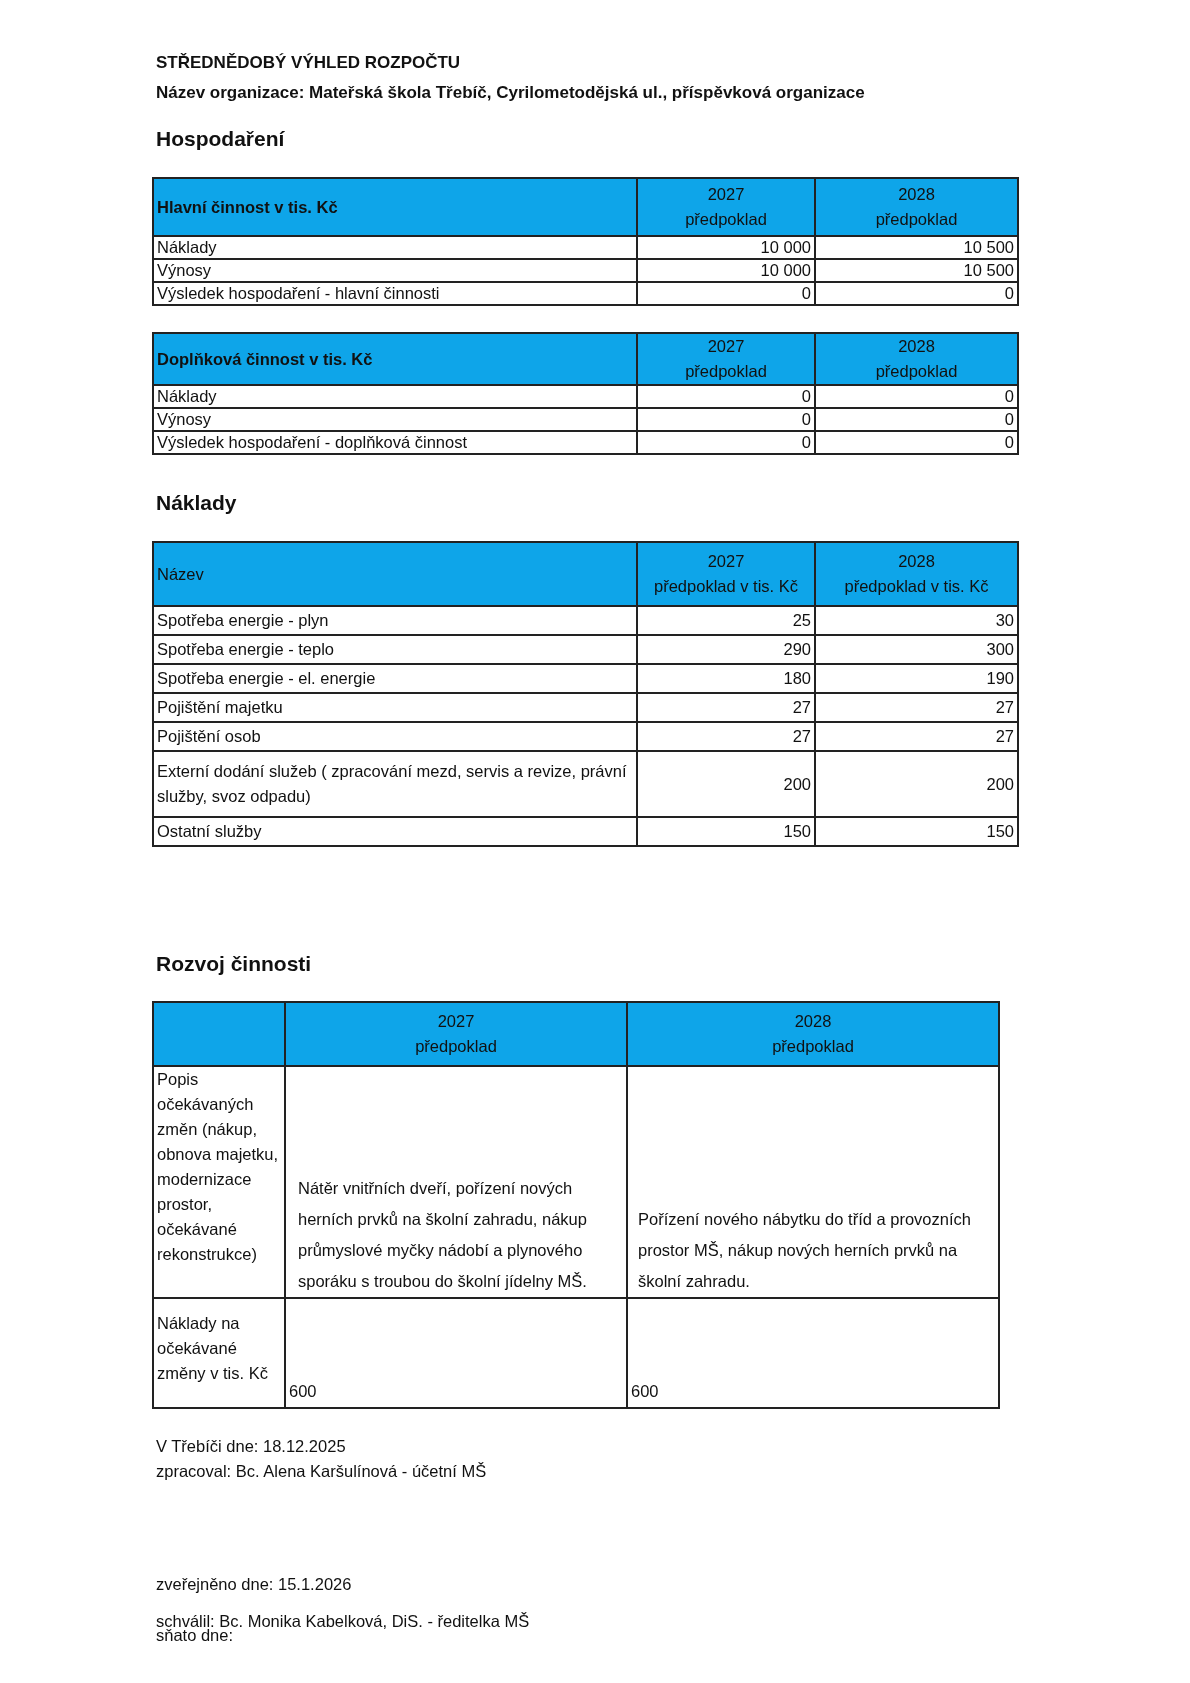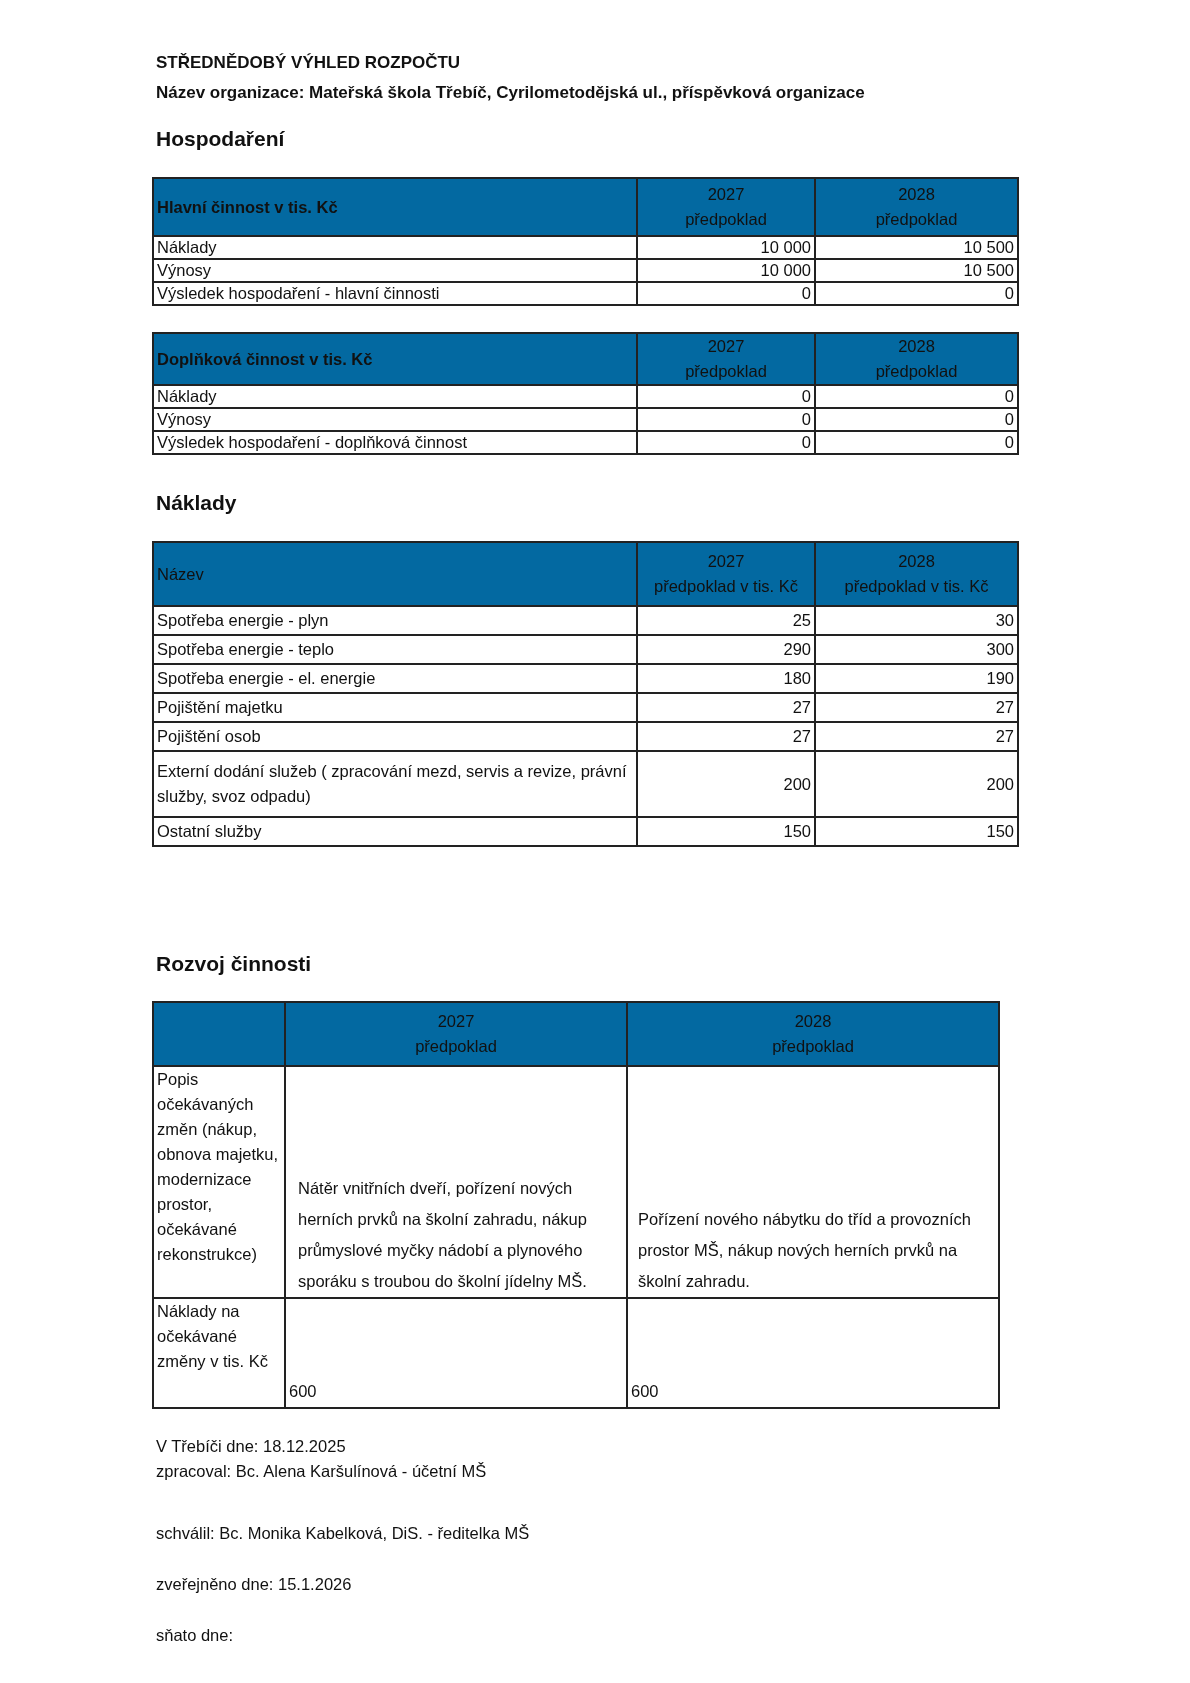--- a/index.html
+++ b/index.html
@@ -8,21 +8,21 @@
     font-family: "Liberation Sans", "DejaVu Sans", sans-serif;
     color: #111; font-size: 16.5px;
   }
   .page { position: absolute; left: 0; top: 0; width: 1190px; height: 1683px; }
   .abs { position: absolute; }
   .title { left: 156px; top: 53px; font-weight: bold; font-size: 17px; }
   .orgname { left: 156px; top: 83px; font-weight: bold; font-size: 17px; }
   .section { font-weight: bold; font-size: 21px; left: 156px; }
   table { border-collapse: collapse; position: absolute; left: 152px; table-layut: fixed; }
   td, th { border: 2px solid #222; padding: 0 3px; font-weight: normal; }
-  .hdr { background: #0369a1; }
+  .hdr { background: #0ea5e9; }
   .hdr-label { text-align: left; font-weight: bold; vertical-align: middle; }
   .hdr-label.plain { font-weight: normal; }
   .hdr-year { text-align: center; line-height: 25px; vertical-align: middle; }
   .lbl { text-align: left; }
   .num { text-align: right; vertical-align: middle; }
   .c1 { width: 476px; }
   .c2 { width: 170px; }
   .c3 { width: 195px; }
   .t-rows td { height: 21px; line-height: 21px; }
   .n-rows td { height: 27px; line-height: 27px; }
@@ -180,26 +180,26 @@
         <div>2028</div>
         <div>předpoklad</div>
       </td>
     </tr>
     <tr style="height:232px;">
       <td class="lbl wrap">Popis očekávaných změn (nákup, obnova majetku, modernizace prostor, očekávané rekonstrukce)</td>
       <td class="center-bottom" style="padding:0 12px;">Nátěr vnitřních dveří, pořízení nových herních prvků na školní zahradu, nákup průmyslové myčky nádobí a plynového sporáku s troubou do školní jídelny MŠ.</td>
       <td class="center-bottom" style="padding:0 10px;">Pořízení nového nábytku do tříd a provozních prostor MŠ, nákup nových herních prvků na školní zahradu.</td>
     </tr>
     <tr style="height:110px;">
-      <td class="lbl wrap" style="">Náklady na očekávané změny v tis. Kč</td>
+      <td class="lbl wrap" style="padding-top:12px;">Náklady na očekávané změny v tis. Kč</td>
       <td class="center-bottom">600</td>
       <td class="center-bottom">600</td>
     </tr>
   </tbody>
     </table>
 
   <div class="abs footer" style="top:1437px;">V Třebíči dne: 18.12.2025</div>
   <div class="abs footer" style="top:1462px;">zpracoval: Bc. Alena Karšulínová - účetní MŠ</div>
-  <div class="abs footer" style="top:1524px;">schválil: Bc. Monika Kabelková, DiS. - ředitelka MŠ</div>
+  <div class="abs footer" style="top:1612px;">schválil: Bc. Monika Kabelková, DiS. - ředitelka MŠ</div>
   <div class="abs footer" style="top:1575px;">zveřejněno dne: 15.1.2026</div>
   <div class="abs footer" style="top:1626px;">sňato dne:</div>
 
 </div>
 
 </body></html>

